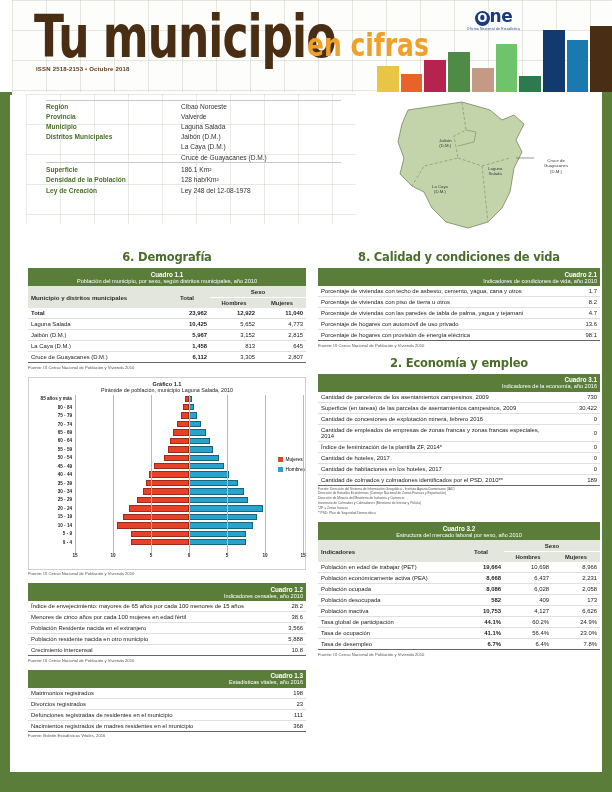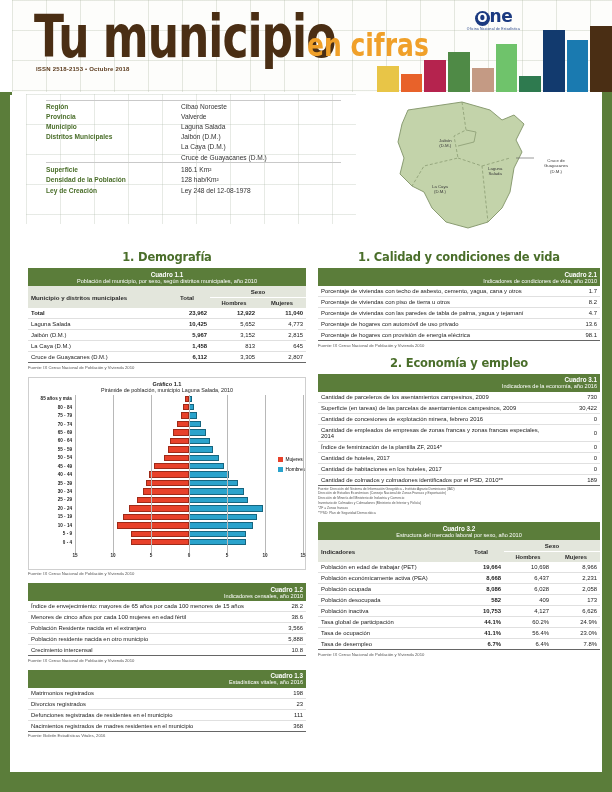--- a/index.html
+++ b/index.html
@@ -219,21 +219,21 @@
             <div>Guayacanes</div>
             <div>(D.M.)</div>
           </div>
         </div>
     </div>
   </div>
 
   <div class="cols">
 
     <div class="col col-l">
-      <div class="sec-title">1. Demografía</div>
+      <div class="sec-title">6. Demografía</div>
 
       <table class="cuadro">
         <thead>
           <tr class="caphead">
               <td colspan="4">
             <span class="c1">Cuadro 1.1</span>
             <span class="c2">Población del municipio, por sexo, según distritos municipales, año 2010</span>
           </td>
             </tr>
           <tr class="colhead">
@@ -502,21 +502,21 @@
             <tr>
               <td>Nacimientos registrados de madres residentes en el municipio</td>
               <td>368</td>
             </tr>
           </tbody>
       </table>
       <div class="fuente">Fuente: Boletín Estadísticas Vitales, 2016</div>
     </div>
 
     <div class="col col-r">
-      <div class="sec-title">1. Calidad y condiciones de vida</div>
+      <div class="sec-title">8. Calidad y condiciones de vida</div>
 
       <table class="cuadro kv">
         <thead>
             <tr class="caphead">
               <td colspan="2">
           <span class="c1">Cuadro 2.1</span>
           <span class="c2">Indicadores de condiciones de vida, año 2010</span>
         </td>
             </tr>
           </thead>

